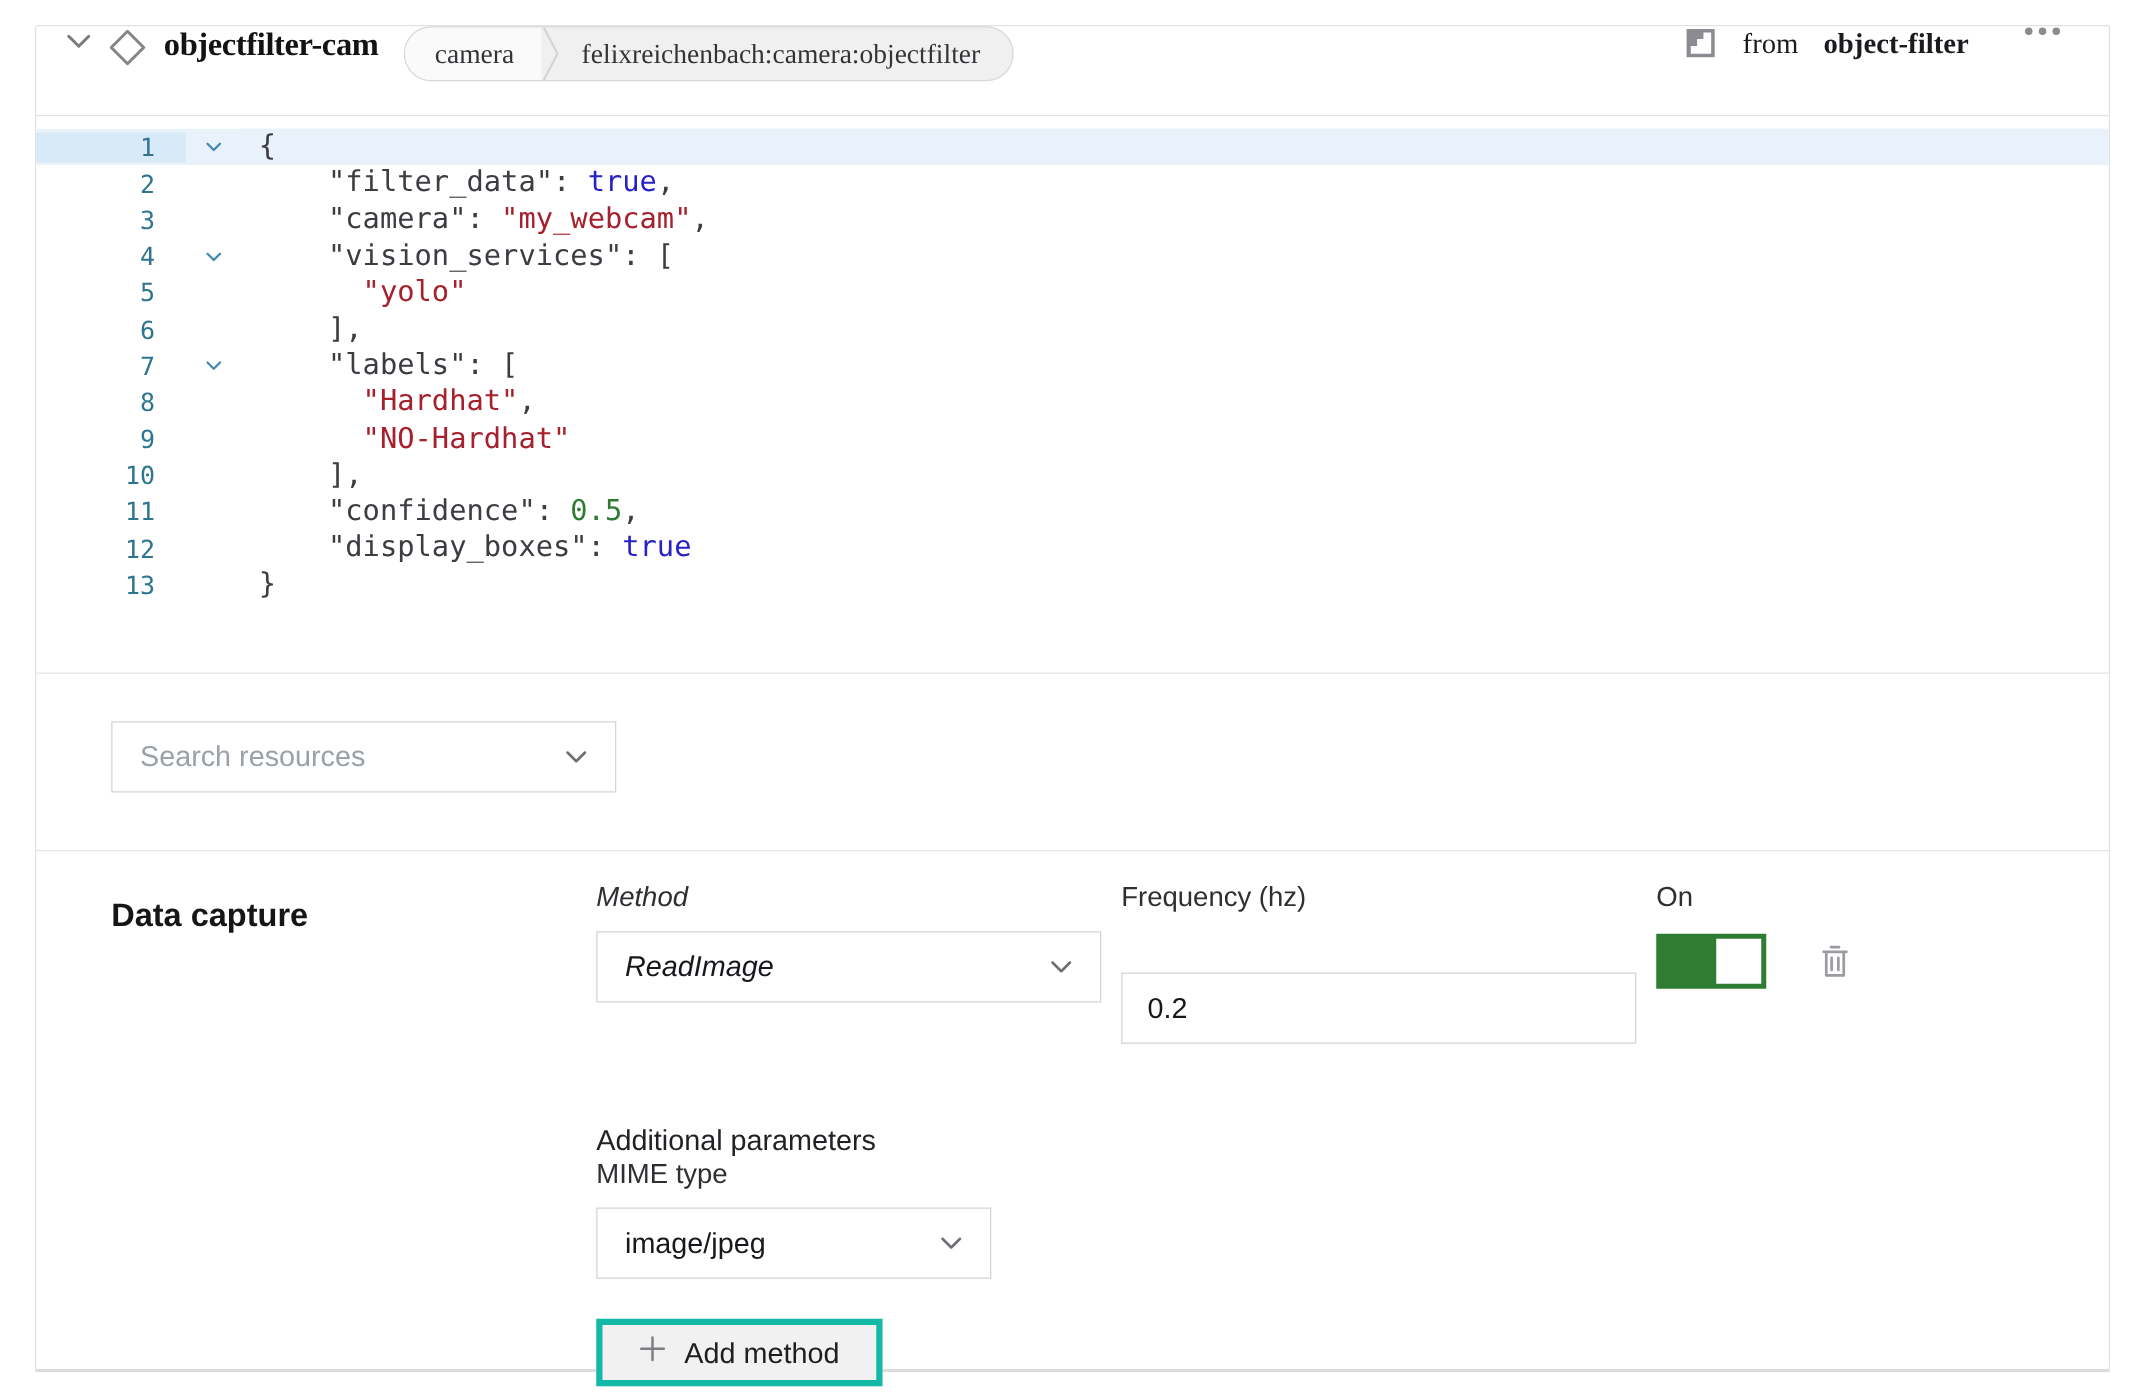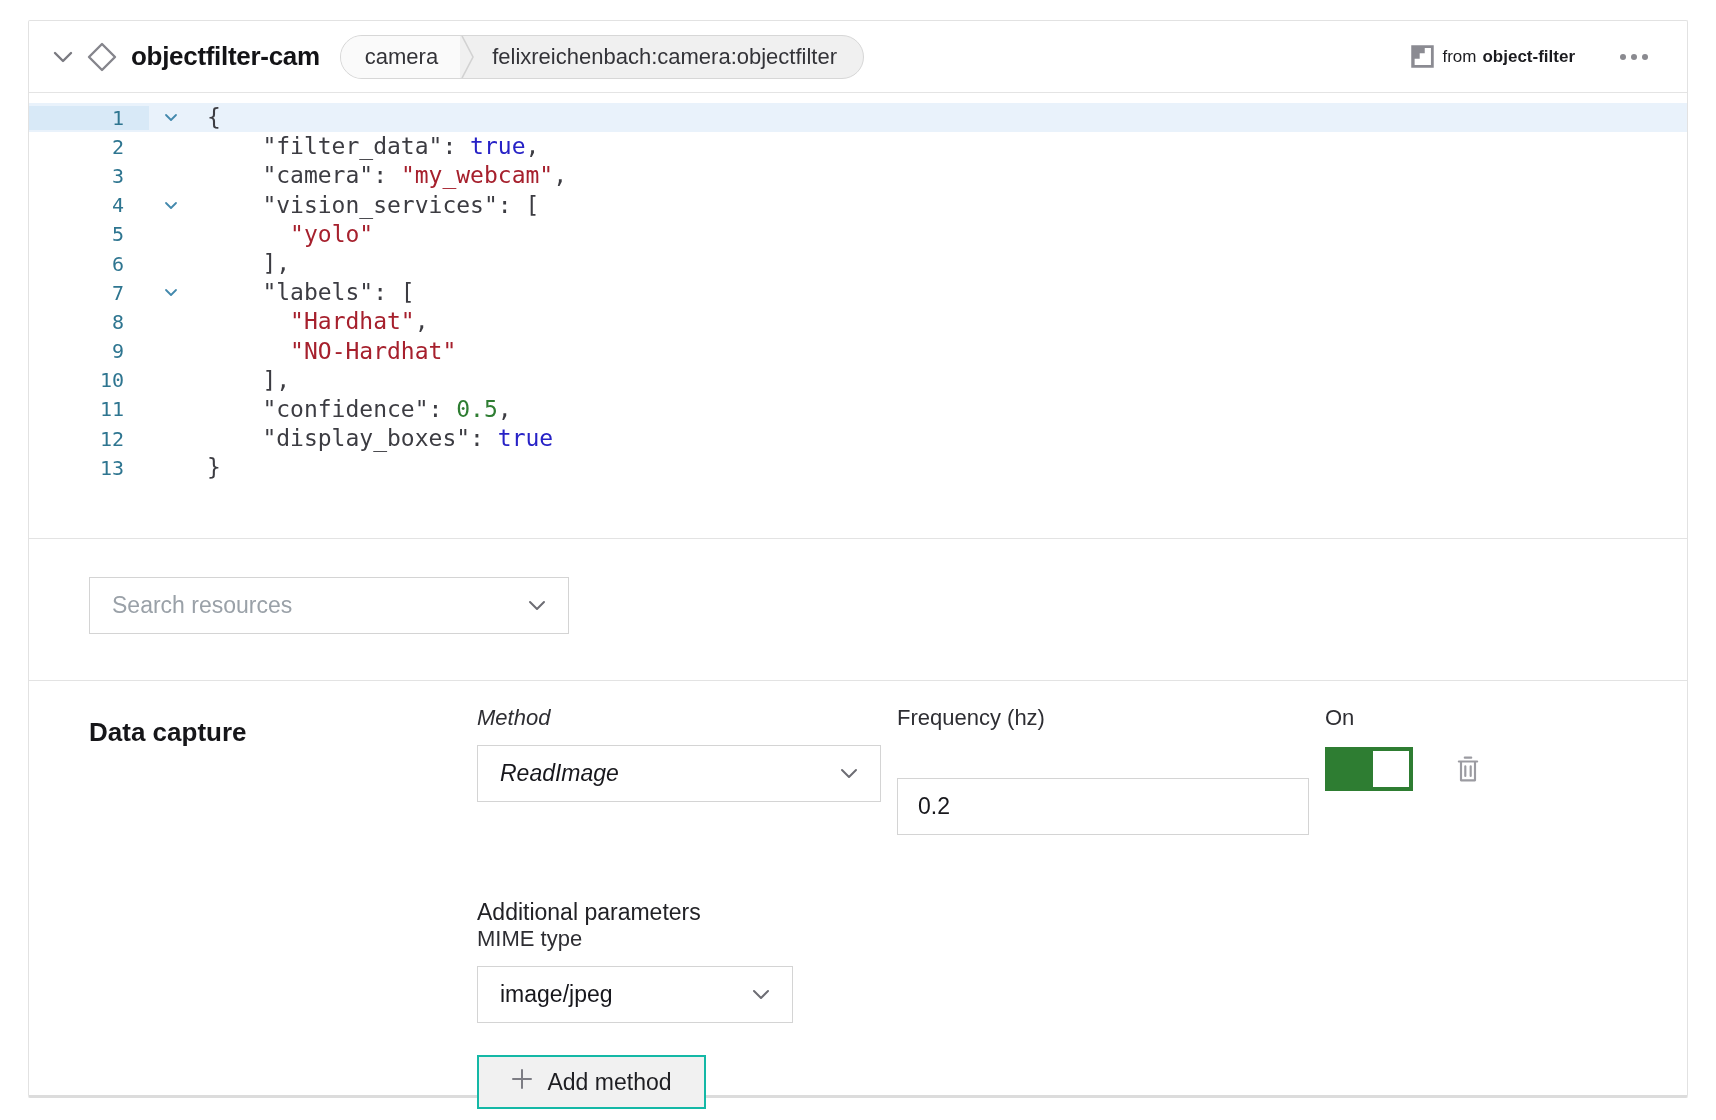--- a/index.html
+++ b/index.html
@@ -3,34 +3,34 @@
 <meta charset="utf-8">
 <style>
   * { box-sizing: border-box; margin: 0; padding: 0; }
   html, body { width: 1716px; height: 1120px; background: #ffffff;
     font-family: "Liberation Sans", sans-serif; color: #1d1d21; }
 
   .panel { position: absolute; left: 28px; top: 20px; width: 1660px; height: 1078px;
     background: #fff; border: 1px solid #e2e2e2; border-bottom: 3px solid #dcdcdc; border-radius: 2px; }
 
   
-  .hdr { height: 72px; display: flex; align-items: center; padding: 0 38px 0 22px;
-    border-bottom: 1px solid #e4e4e4; }
+  .hdr { height: 72px; display: flex; align-items: flex-start; padding: 0 38px 0 22px;
+    border-bottom: 1px solid #e4e4e4; font-family: Liberation Serif, serif; }
   .hdr .collapse { width: 24px; height: 24px; display: flex; align-items: center; justify-content: center;
     cursor: pointer; margin-right: 10px; }
   .hdr .diamond { width: 34px; height: 34px; display: flex; align-items: center; justify-content: center;
     margin-right: 12px; }
   .hdr .title { font-size: 26px; font-weight: bold; letter-spacing: -0.3px; color: #131316; margin-right: 20px; }
   .pill { display: flex; align-items: stretch; height: 44px; border: 1px solid #d7d7d7;
     border-radius: 22px; overflow: hidden; background: #f0f0f0; font-size: 22px; color: #333338; }
   .pill-left { background: #fafafa; display: flex; align-items: center; padding: 0 22px 0 24px; }
   .pill-sep { display: flex; align-items: center; }
   .pill-right { display: flex; align-items: center; padding: 0 26px 0 16px; }
   .hdr-spacer { flex: 1; }
-  .from-wrap { display: flex; align-items: center; gap: 6px; font-size: 17px; color: #1b1b1f; cursor: pointer; }
+  .from-wrap { display: flex; align-items: center; gap: 20px; font-size: 23px; color: #1b1b1f; cursor: pointer; }
   .from-wrap b { font-weight: bold; }
   .menu-btn { margin-left: 44px; display: flex; align-items: center; cursor: pointer; }
 
   
   .editor { padding: 10px 0 0 0; height: 445px; font-family: "DejaVu Sans Mono", monospace; }
   .crow { display: flex; height: 29.2px; align-items: center; }
   .crow .ln { width: 120px; padding-right: 25px; text-align: right; font-size: 20px; color: #2e7590; flex: none; }
   .crow .fold { width: 44px; text-align: center; flex: none; display: flex; align-items: center; justify-content: center; }
   .crow .codetext { flex: 1; white-space: pre; font-size: 23px; padding-left: 14px; color: #3c3c42; line-height: 29.2px; }
   .crow.active .ln { background: #d8e9f7; }
@@ -60,21 +60,21 @@
   .on-row { display: flex; align-items: center; gap: 42px; }
   .toggle { width: 88px; height: 44px; background: #2e7d32; padding: 4px; display: flex;
     justify-content: flex-end; cursor: pointer; }
   .toggle .knob { width: 36px; height: 100%; background: #fff; }
   .trash { display: flex; align-items: center; cursor: pointer; }
 
   .addl-label { font-size: 23px; color: #222226; margin-top: 64px; }
   .mime-label { font-size: 22px; color: #2e2e33; margin-bottom: 14px; }
   .mime-select { width: 316px; }
 
-  .add-btn { margin-top: 32px; width: 229px; height: 54px; background: #f1f1f1; border: 2px solid #14b8a6;
+  .add-btn { margin-top: 32px; width: 229px; height: 54px; background: #f1f1f1; border: 5px solid #14b8a6;
     display: flex; align-items: center; justify-content: center; gap: 14px; font-size: 23px; color: #1e1e22;
     cursor: pointer; }
   .plus { color: #7d7d84; }
 </style>
 </head>
 <body>
 
 <div class="panel">
 
   <div class="hdr">
@@ -193,21 +193,21 @@
         <div class="crow">
           <div class="ln">13</div>
           <div class="fold"></div>
           <div class="codetext"><span class="tok-pln">}</span></div>
         </div>
       </div>
   </div>
 
   <div class="section">
     <div class="section-content">
-      <div class="select" style="width:480px">
+      <div class="select" style="width:404px">
         <span class="placeholder">Search resources</span>
         <svg width="18" height="11" viewBox="0 0 18 11">
             <polyline points="2,2 9,9 16,2" fill="none" stroke="#6d6d74" stroke-width="2" stroke-linecap="round" stroke-linejoin="round"></polyline>
           </svg>
       </div>
     </div>
   </div>
 
   <div class="section" style="padding-top:24px">
     <div class="section-label" style="padding-top:12px">Data capture</div>

